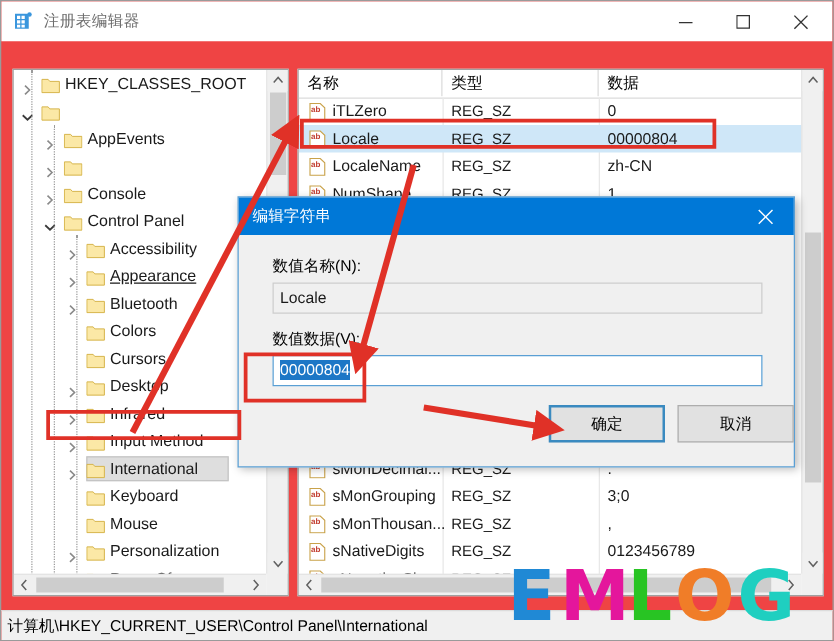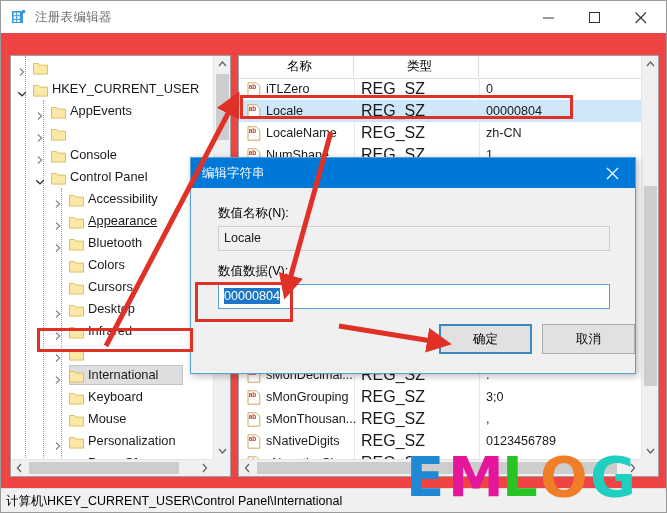--- a/index.html
+++ b/index.html
@@ -169,21 +169,20 @@
     border-bottom: 1px solid #dcdcdc;
   }
   .lh-cell {
     position: absolute; top: 0;
     height: 21px; line-height: 21px;
     font-size: 12.5px; color: #000;
     padding-left: 7px;
     border-right: 1px solid #dcdcdc;
     box-sizing: border-box;
     cursor: default;
-    text-align: center;
   }
   .list-body {
     position: absolute; left: 0; top: 22px;
     width: 403px; height: 382px;
     overflow: hidden;
   }
   .list-row {
     position: relative;
     height: 22px;
     cursor: default;
@@ -195,21 +194,21 @@
   }
   .lr-name {
     position: absolute; left: 27px; top: 0;
     height: 22px; line-height: 22px;
     font-size: 12.6px; color: #1a1a1a;
     white-space: nowrap;
   }
   .lr-type {
     position: absolute; left: 122px; top: 0;
     height: 34px; line-height: 22px;
-    font-size: 16px; color: #1a1a1a;
+    font-size: 12px; color: #1a1a1a;
   }
   .lr-data {
     position: absolute; left: 247px; top: 0;
     height: 22px; line-height: 22px;
     font-size: 12.6px; color: #1a1a1a;
     white-space: nowrap;
   }
   .col-sep-1, .col-sep-2 {
     position: absolute; top: 0; bottom: 0;
     width: 1px; background: #e8e8e8;
@@ -364,29 +363,29 @@
 
   <div class="pane-tree">
     <div class="tree-area" id="tree-area">
         <div class="tree-row">
           <span class="tw" style="left: 6px;"><svg width="10" height="10" viewBox="0 0 10 10">
               <polyline points="3,1.5 6.6,5 3,8.5" fill="none" stroke="#8a8a8a" stroke-width="1.3"></polyline>
             </svg></span>
           <span class="folder" style="left: 22px;"><svg width="15" height="13" viewBox="0 0 15 13">
               <path d="M0.5,1.5 h5 l1.3,1.6 h7.7 v9 h-14 z" fill="#fbe8a6" stroke="#d6b44a" stroke-width="0.8"></path>
             </svg></span>
+          <span class="lbl" style="left: 41px;">HKEY_CLASSES_ROOT</span>
         </div>
         <div class="tree-row">
           <span class="tw" style="left: 6px;"><svg width="10" height="10" viewBox="0 0 10 10">
               <polyline points="1.2,3.2 5,6.8 8.8,3.2" fill="none" stroke="#3a3a3a" stroke-width="1.4"></polyline>
             </svg></span>
           <span class="folder" style="left: 22px;"><svg width="15" height="13" viewBox="0 0 15 13">
               <path d="M0.5,1.5 h5 l1.3,1.6 h7.7 v9 h-14 z" fill="#fbe8a6" stroke="#d6b44a" stroke-width="0.8"></path>
             </svg></span>
-          <span class="lbl" style="left: 41px;">HKEY_CURRENT_USER</span>
         </div>
         <div class="tree-row">
           <span class="tw" style="left: 24px;"><svg width="10" height="10" viewBox="0 0 10 10">
               <polyline points="3,1.5 6.6,5 3,8.5" fill="none" stroke="#8a8a8a" stroke-width="1.3"></polyline>
             </svg></span>
           <span class="folder" style="left: 40px;"><svg width="15" height="13" viewBox="0 0 15 13">
               <path d="M0.5,1.5 h5 l1.3,1.6 h7.7 v9 h-14 z" fill="#fbe8a6" stroke="#d6b44a" stroke-width="0.8"></path>
             </svg></span>
           <span class="lbl" style="left: 59px;">AppEvents</span>
         </div>
@@ -473,20 +472,21 @@
             </svg></span>
           <span class="lbl" style="left: 77px;">Infrared</span>
         </div>
         <div class="tree-row">
           <span class="tw" style="left: 42px;"><svg width="10" height="10" viewBox="0 0 10 10">
               <polyline points="3,1.5 6.6,5 3,8.5" fill="none" stroke="#8a8a8a" stroke-width="1.3"></polyline>
             </svg></span>
           <span class="folder" style="left: 58px;"><svg width="15" height="13" viewBox="0 0 15 13">
               <path d="M0.5,1.5 h5 l1.3,1.6 h7.7 v9 h-14 z" fill="#fbe8a6" stroke="#d6b44a" stroke-width="0.8"></path>
             </svg></span>
+          <span class="lbl" style="left: 77px;">Input Method</span>
         </div>
         <div class="tree-row sel">
           <div class="selbg" style="left: 58px; width: 114px;"></div>
           <span class="tw" style="left: 42px;"><svg width="10" height="10" viewBox="0 0 10 10">
               <polyline points="3,1.5 6.6,5 3,8.5" fill="none" stroke="#8a8a8a" stroke-width="1.3"></polyline>
             </svg></span>
           <span class="folder" style="left: 58px;"><svg width="15" height="13" viewBox="0 0 15 13">
               <path d="M0.5,1.5 h5 l1.3,1.6 h7.7 v9 h-14 z" fill="#fbe8a6" stroke="#d6b44a" stroke-width="0.8"></path>
             </svg></span>
           <span class="lbl" style="left: 77px;">International</span>
@@ -551,20 +551,21 @@
           </svg>
       </div>
     </div>
     <div class="corner-box"></div>
   </div>
 
   <div class="pane-list">
     <div class="list-header" id="list-header">
         <div class="lh-cell" style="left: 0px; width: 115px;">名称</div>
         <div class="lh-cell" style="left: 115px; width: 125px;">类型</div>
+        <div class="lh-cell" style="left: 240px; width: 163px;">数据</div>
       </div>
     <div class="list-body" id="list-body">
       <div class="col-sep-1"></div>
       <div class="col-sep-2"></div>
     <div class="list-row">
           <span class="lr-icon"><svg width="14" height="15" viewBox="0 0 14 15">
               <path d="M1,0.8 h8.2 l3.6,3.4 v10 h-11.8 z" fill="#ffffff" stroke="#c9a24a" stroke-width="0.9"></path>
               <text x="1.8" y="7.4" font-family="Liberation Sans, sans-serif" font-size="6.4" font-weight="bold" fill="#c0392b">ab</text>
             </svg></span>
           <span class="lr-name">iTLZero</span>

